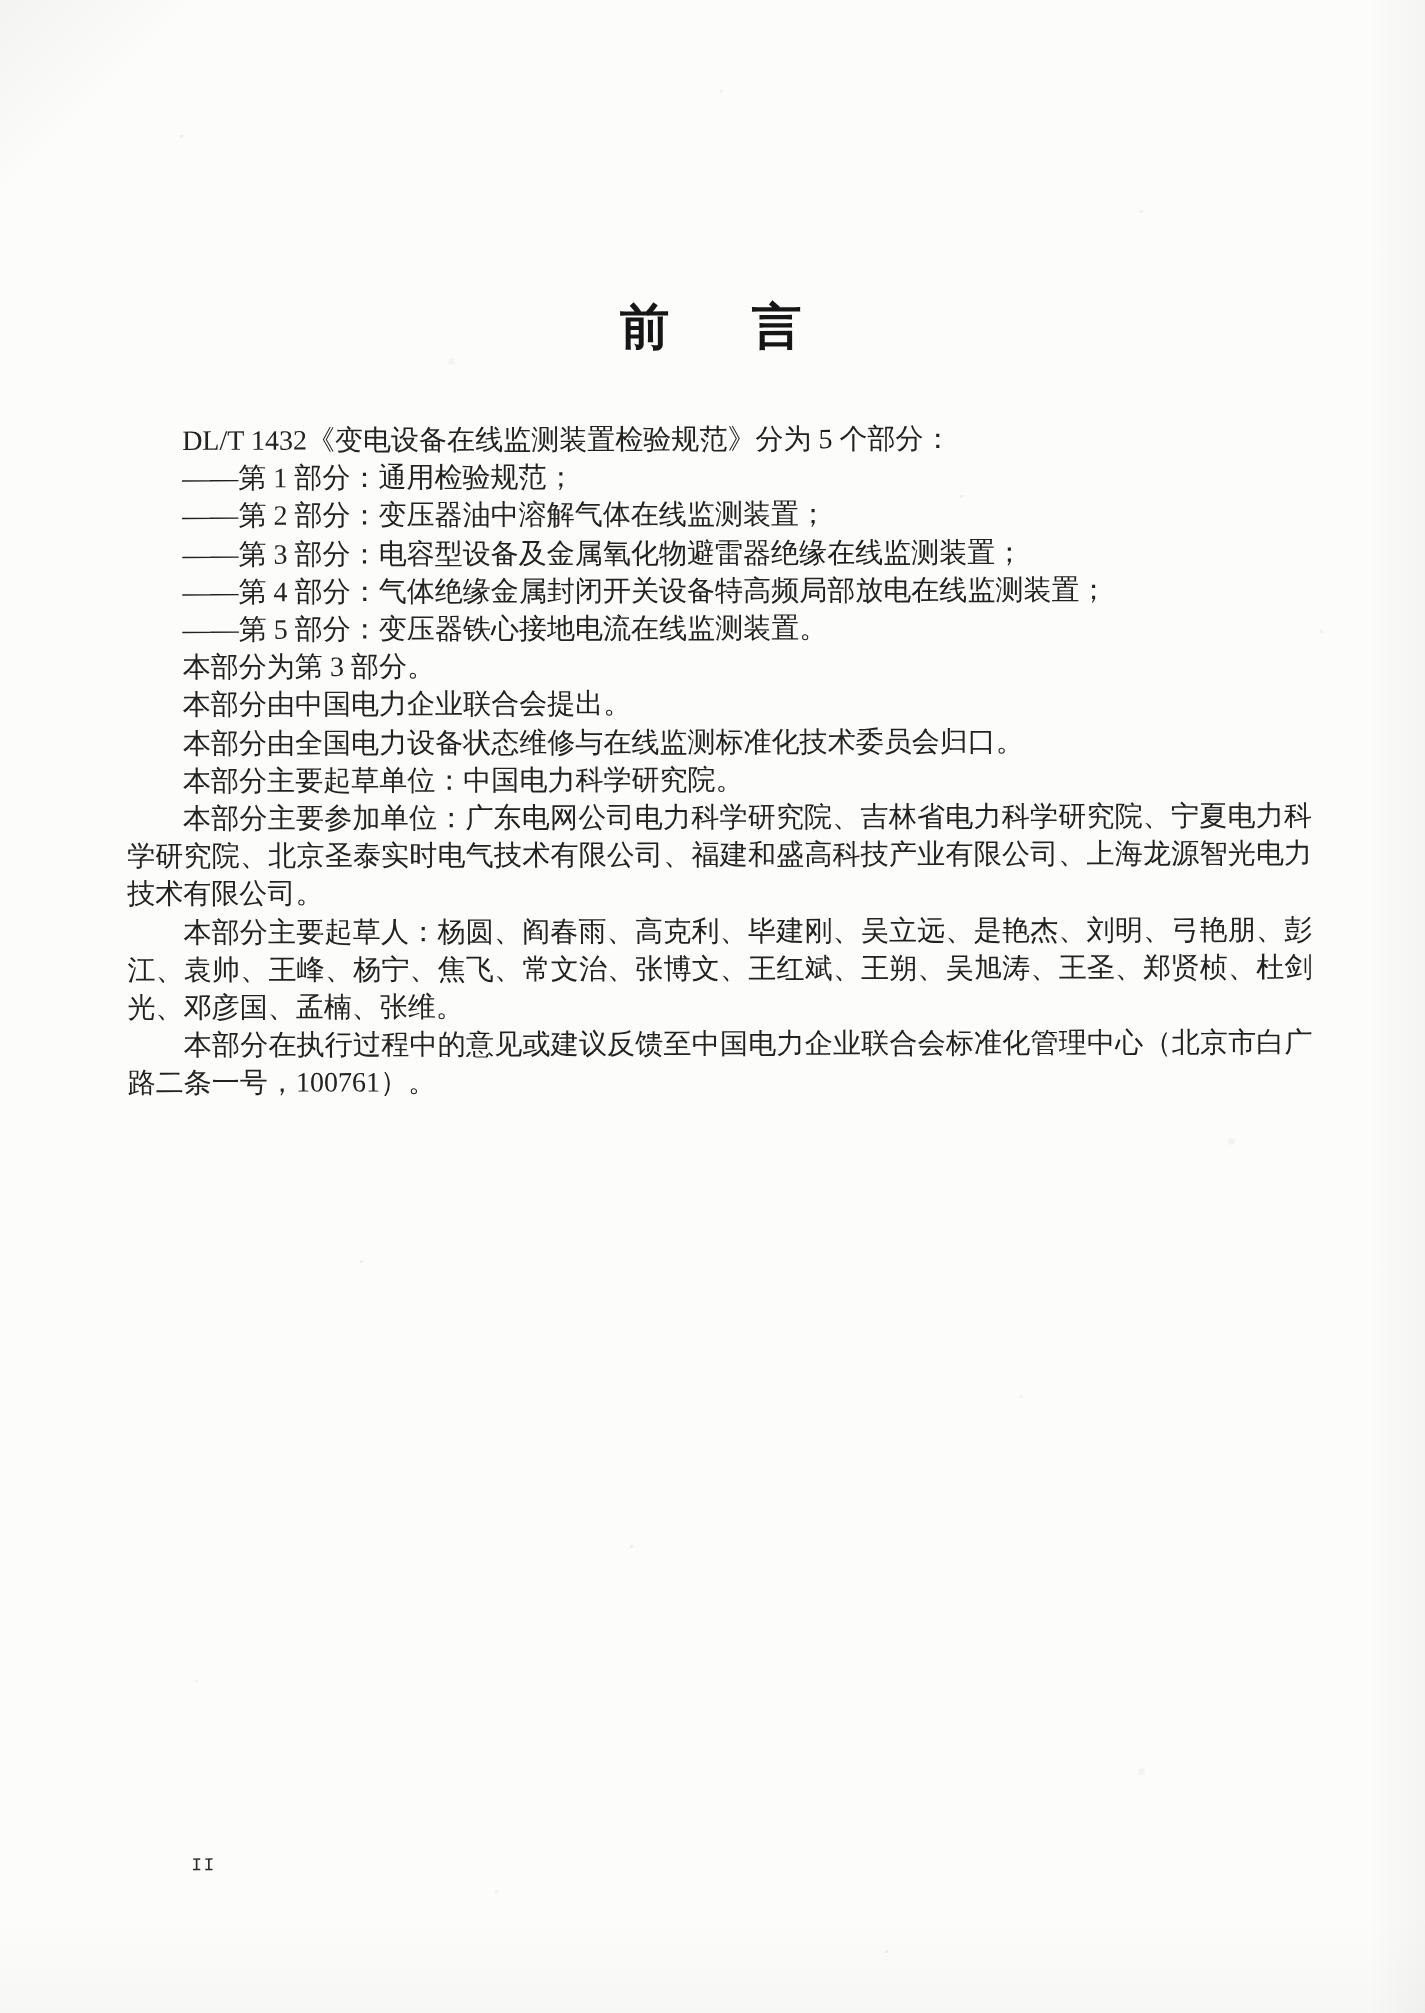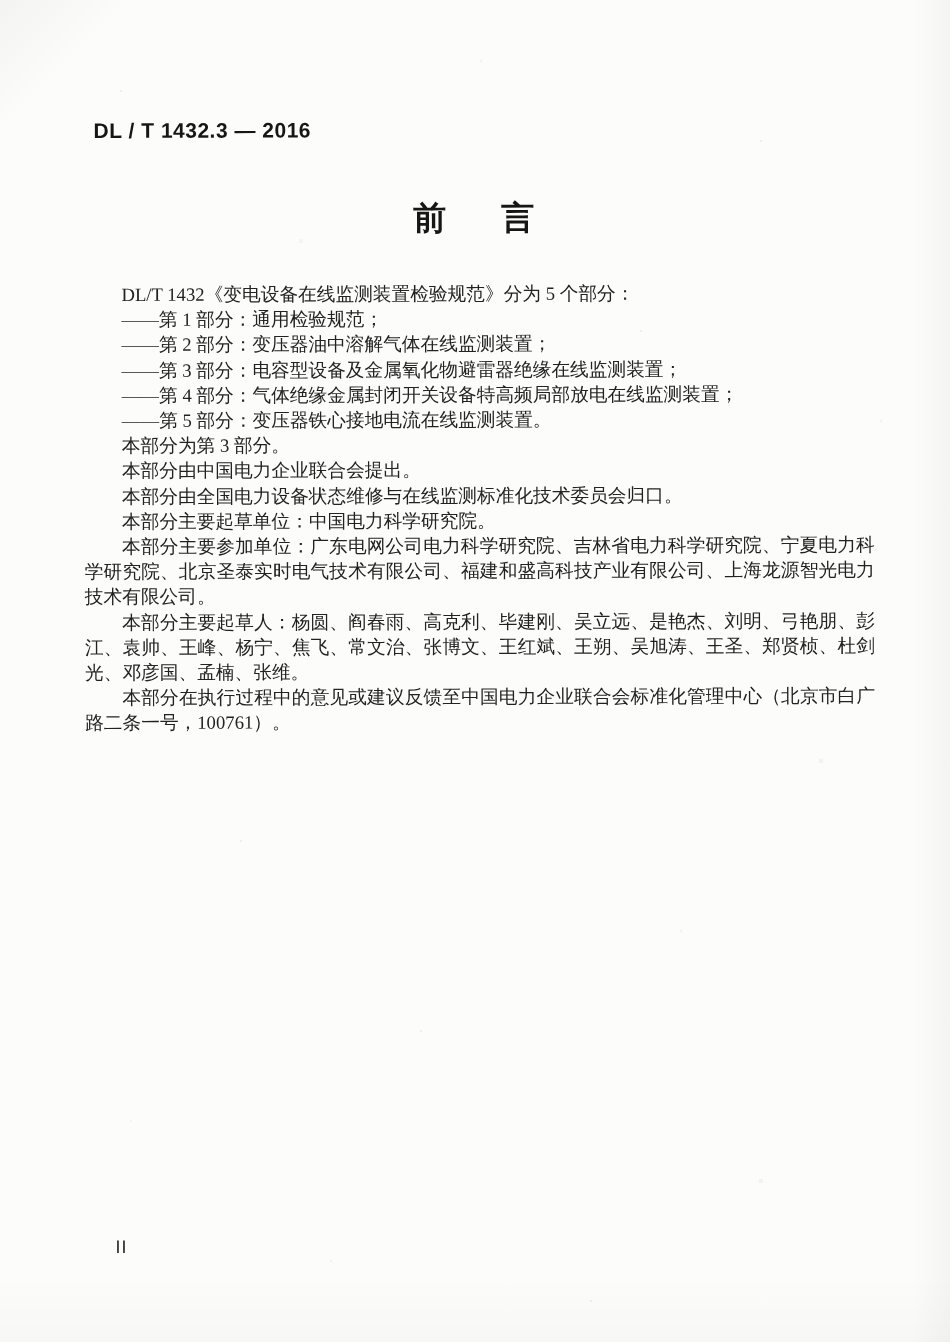--- a/index.html
+++ b/index.html
@@ -61,24 +61,24 @@
     line-height: 25.2px;
     text-align: justify;
     color: #222;
   }
   .body-text p {
     margin: 0;
     text-indent: 2em;
   }
   .page-number {
     position: absolute;
-    left: 114px;
+    left: 126px;
     top: 1236px;
-    font-size: 18px;
-    font-family: Liberation Sans, sans-serif;
+    font-size: 12px;
+    font-family: Liberation Mono, monospace;
     color: #2a2a2a;
     letter-spacing: 1px;
   }
   
   .speckles {
     position: absolute;
     top: 0; left: 0;
     width: 2px; height: 2px;
     background: transparent;
     pointer-events: none;
@@ -100,21 +100,20 @@
       330px 1260px 0 0 rgba(0,0,0,0.04),
       590px 1300px 0 0 rgba(0,0,0,0.05);
   }
 </style>
 </head>
 <body>
 
 <div class="sheet">
   <div class="speckles"></div>
   <div class="tilt">
-    <div class="std-number">DL / T 1432.3 — 2016</div>
 
     <div class="doc-title">前言</div>
 
     <div class="body-text">
         <p>DL/T 1432《变电设备在线监测装置检验规范》分为 5 个部分：</p>
         <p>——第 1 部分：通用检验规范；</p>
         <p>——第 2 部分：变压器油中溶解气体在线监测装置；</p>
         <p>——第 3 部分：电容型设备及金属氧化物避雷器绝缘在线监测装置；</p>
         <p>——第 4 部分：气体绝缘金属封闭开关设备特高频局部放电在线监测装置；</p>
         <p>——第 5 部分：变压器铁心接地电流在线监测装置。</p>

